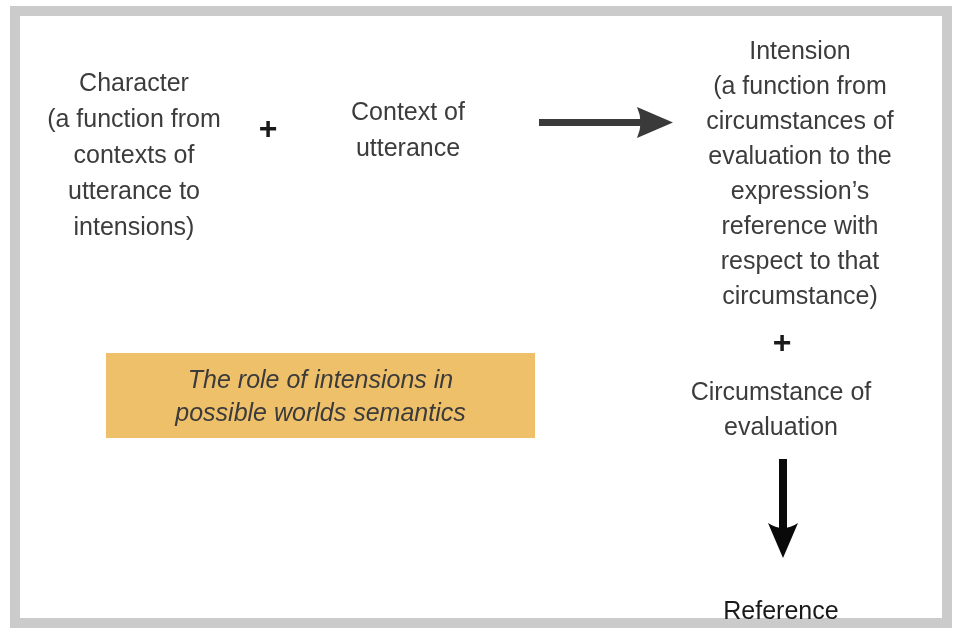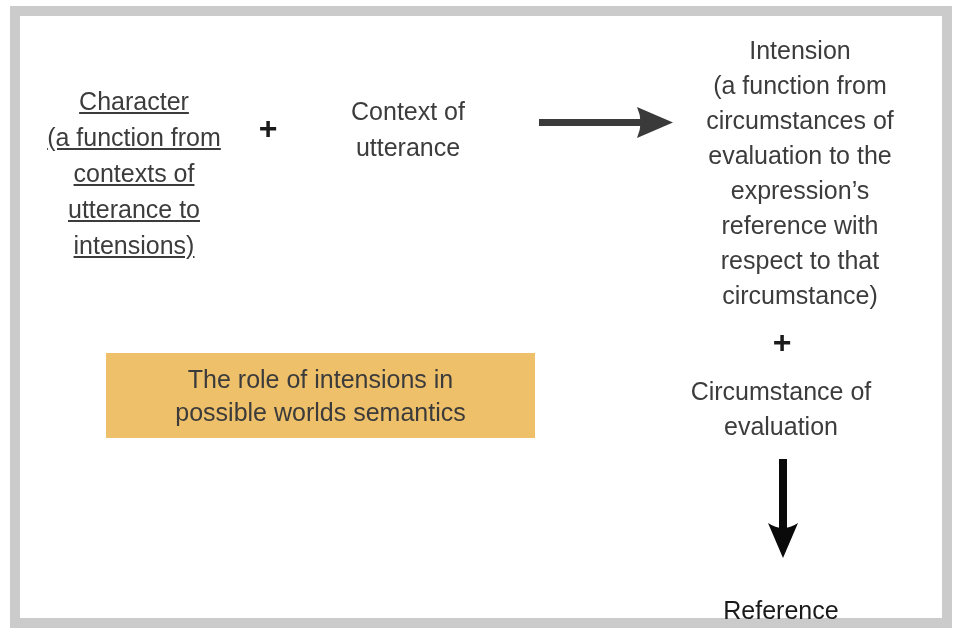--- a/index.html
+++ b/index.html
@@ -28,23 +28,22 @@
   }
   .node {
     position: absolute;
     text-align: center;
     white-space: pre-line;
     font-size: 25px;
     line-height: 36px;
   }
   .character-node {
     left: 24px;
-    top: 83px;
+    top: 64px;
     width: 220px;
-    text-decoration: underline;
   }
   .context-node {
     left: 318px;
     top: 93px;
     width: 180px;
   }
   .intension-node {
     left: 680px;
     top: 33px;
     width: 240px;
@@ -90,20 +89,21 @@
     height: 85px;
     background: var(--highlight-bg, #efc06a);
     display: flex;
     align-items: center;
     justify-content: center;
     text-align: center;
     white-space: pre-line;
     font-size: 25px;
     line-height: 33px;
     color: #3b3b3b;
+    font-style: italic;
   }
   .arrow-right {
     position: absolute;
     left: 535px;
     top: 104px;
     width: 140px;
     height: 38px;
   }
   .arrow-down {
     position: absolute;

